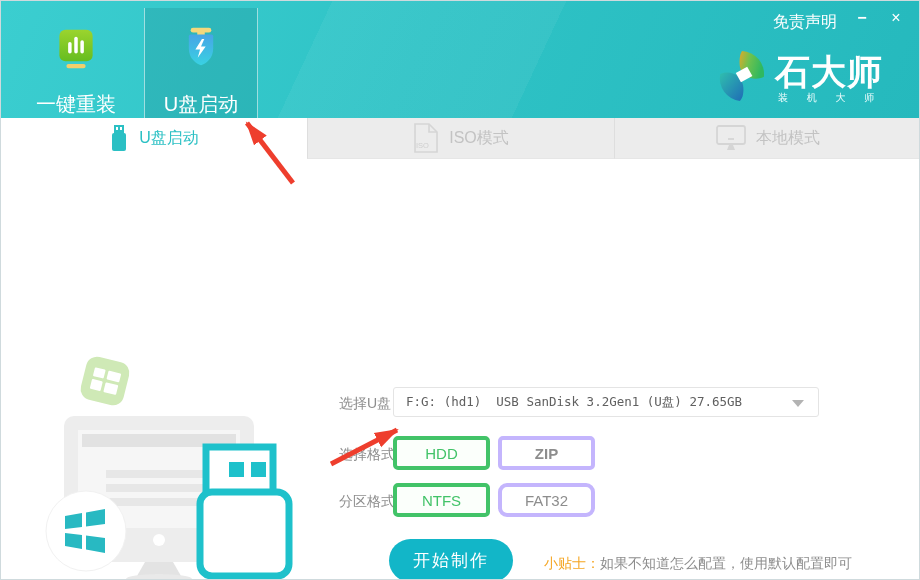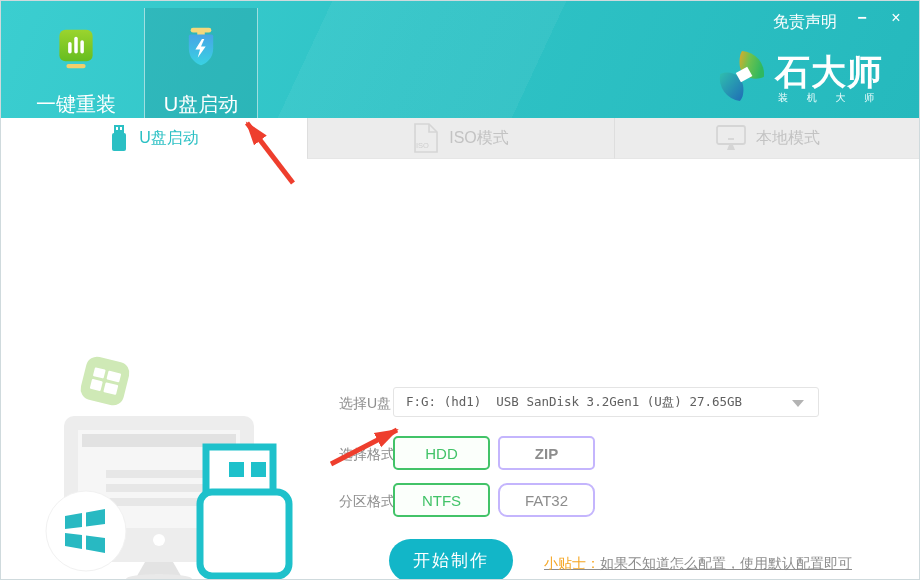--- a/index.html
+++ b/index.html
@@ -39,28 +39,28 @@
   
   .content { position:absolute; left:0; top:158px; width:920px; height:422px; background:#fff; }
 
   .form-label { position:absolute; font-size:14px; color:#8d8d8d; }
   .usb-select { position:absolute; left:392px; top:228px; width:426px; height:30px; border:1px solid #e4e4e4;
                 border-radius:3px; background:#fff; display:flex; align-items:center; padding:0 12px; cursor:pointer; }
   .usb-value  { font-family:"DejaVu Sans Mono","Liberation Mono",monospace; font-size:12.5px; color:#606060; white-space:pre; }
   .caret { position:absolute; right:14px; top:12px; width:0; height:0;
            border-left:6px solid transparent; border-right:6px solid transparent; border-top:7px solid #b3b3b3; }
 
-  .opt { position:absolute; width:97px; height:34px; border:2px solid #c4b5fd; border-radius:5px; background:#fff;
+  .opt { position:absolute; width:97px; height:34px; border:4px solid #c4b5fd; border-radius:5px; background:#fff;
          color:#8d8d8d; font-size:15px; display:flex; align-items:center; justify-content:center; cursor:pointer; }
   .opt.sel { border-color:#42c368; color:#42c368; background:#fbfffb; }
 
   .start-btn { position:absolute; left:388px; top:380px; width:124px; height:43px; border-radius:22px;
                background:#12b6c8; color:#fff; font-size:17px; display:flex; align-items:center; justify-content:center;
                cursor:pointer; letter-spacing:2px; }
-  .tip { position:absolute; left:543px; top:396px; font-size:14px; color:#8d8d8d; white-space:nowrap;text-decoration:underline; }
+  .tip { position:absolute; left:543px; top:396px; font-size:14px; color:#8d8d8d; white-space:nowrap; }
   .tip .tip-k { color:#f5a623; }
 
   .illus { position:absolute; left:40px; top:185px; }
   .arrows { position:absolute; inset:0; pointer-events:none; z-index:20; }
   svg { display:block; }
 </style>
 </head>
 <body>
 
 <div class="window">

